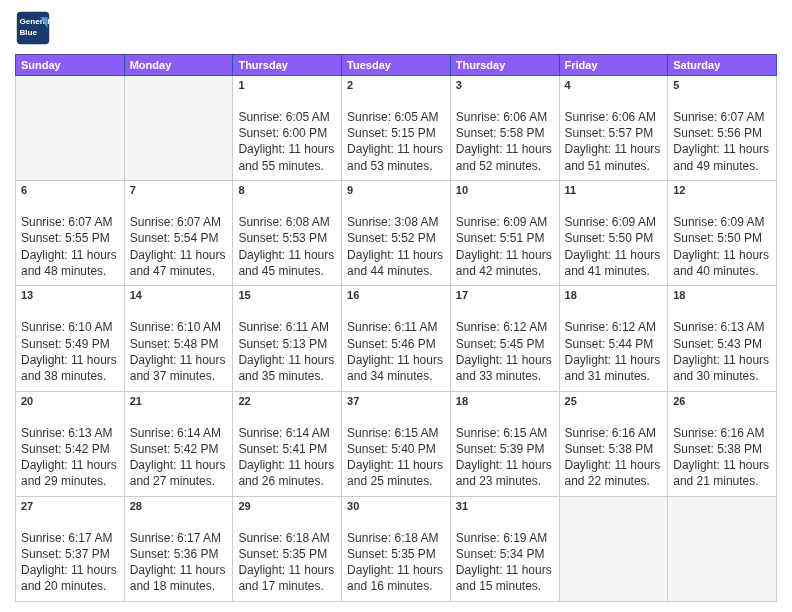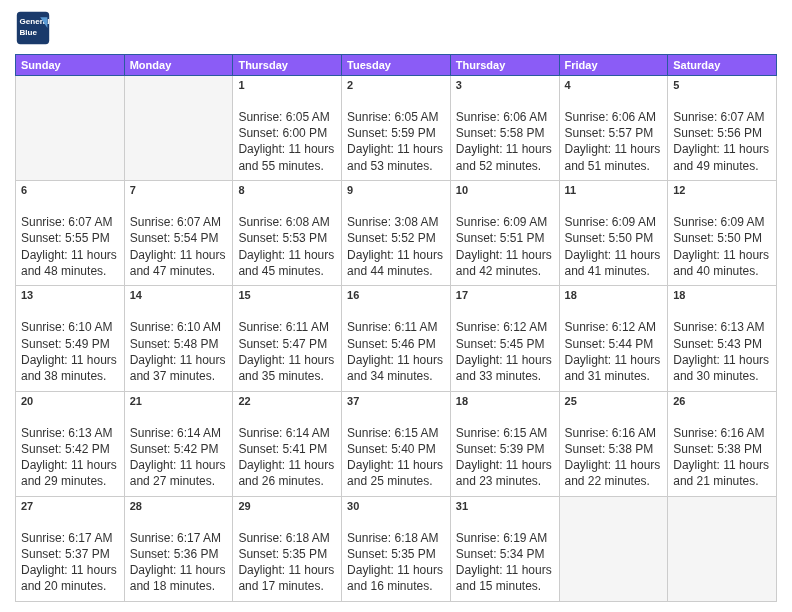--- a/index.html
+++ b/index.html
@@ -122,21 +122,21 @@
           <td class="empty"></td>
           <td>
             <span class="day-number">1</span>
             <div class="cell-info">Sunrise: 6:05 AM
 Sunset: 6:00 PM
 Daylight: 11 hours and 55 minutes.</div>
           </td>
           <td>
             <span class="day-number">2</span>
             <div class="cell-info">Sunrise: 6:05 AM
-Sunset: 5:59 PM
+Sunset: 5:15 PM
 Daylight: 11 hours and 53 minutes.</div>
           </td>
           <td>
             <span class="day-number">3</span>
             <div class="cell-info">Sunrise: 6:06 AM
 Sunset: 5:58 PM
 Daylight: 11 hours and 52 minutes.</div>
           </td>
           <td>
             <span class="day-number">4</span>
@@ -204,21 +204,21 @@
           </td>
           <td>
             <span class="day-number">14</span>
             <div class="cell-info">Sunrise: 6:10 AM
 Sunset: 5:48 PM
 Daylight: 11 hours and 37 minutes.</div>
           </td>
           <td>
             <span class="day-number">15</span>
             <div class="cell-info">Sunrise: 6:11 AM
-Sunset: 5:47 PM
+Sunset: 5:13 PM
 Daylight: 11 hours and 35 minutes.</div>
           </td>
           <td>
             <span class="day-number">16</span>
             <div class="cell-info">Sunrise: 6:11 AM
 Sunset: 5:46 PM
 Daylight: 11 hours and 34 minutes.</div>
           </td>
           <td>
             <span class="day-number">17</span>

